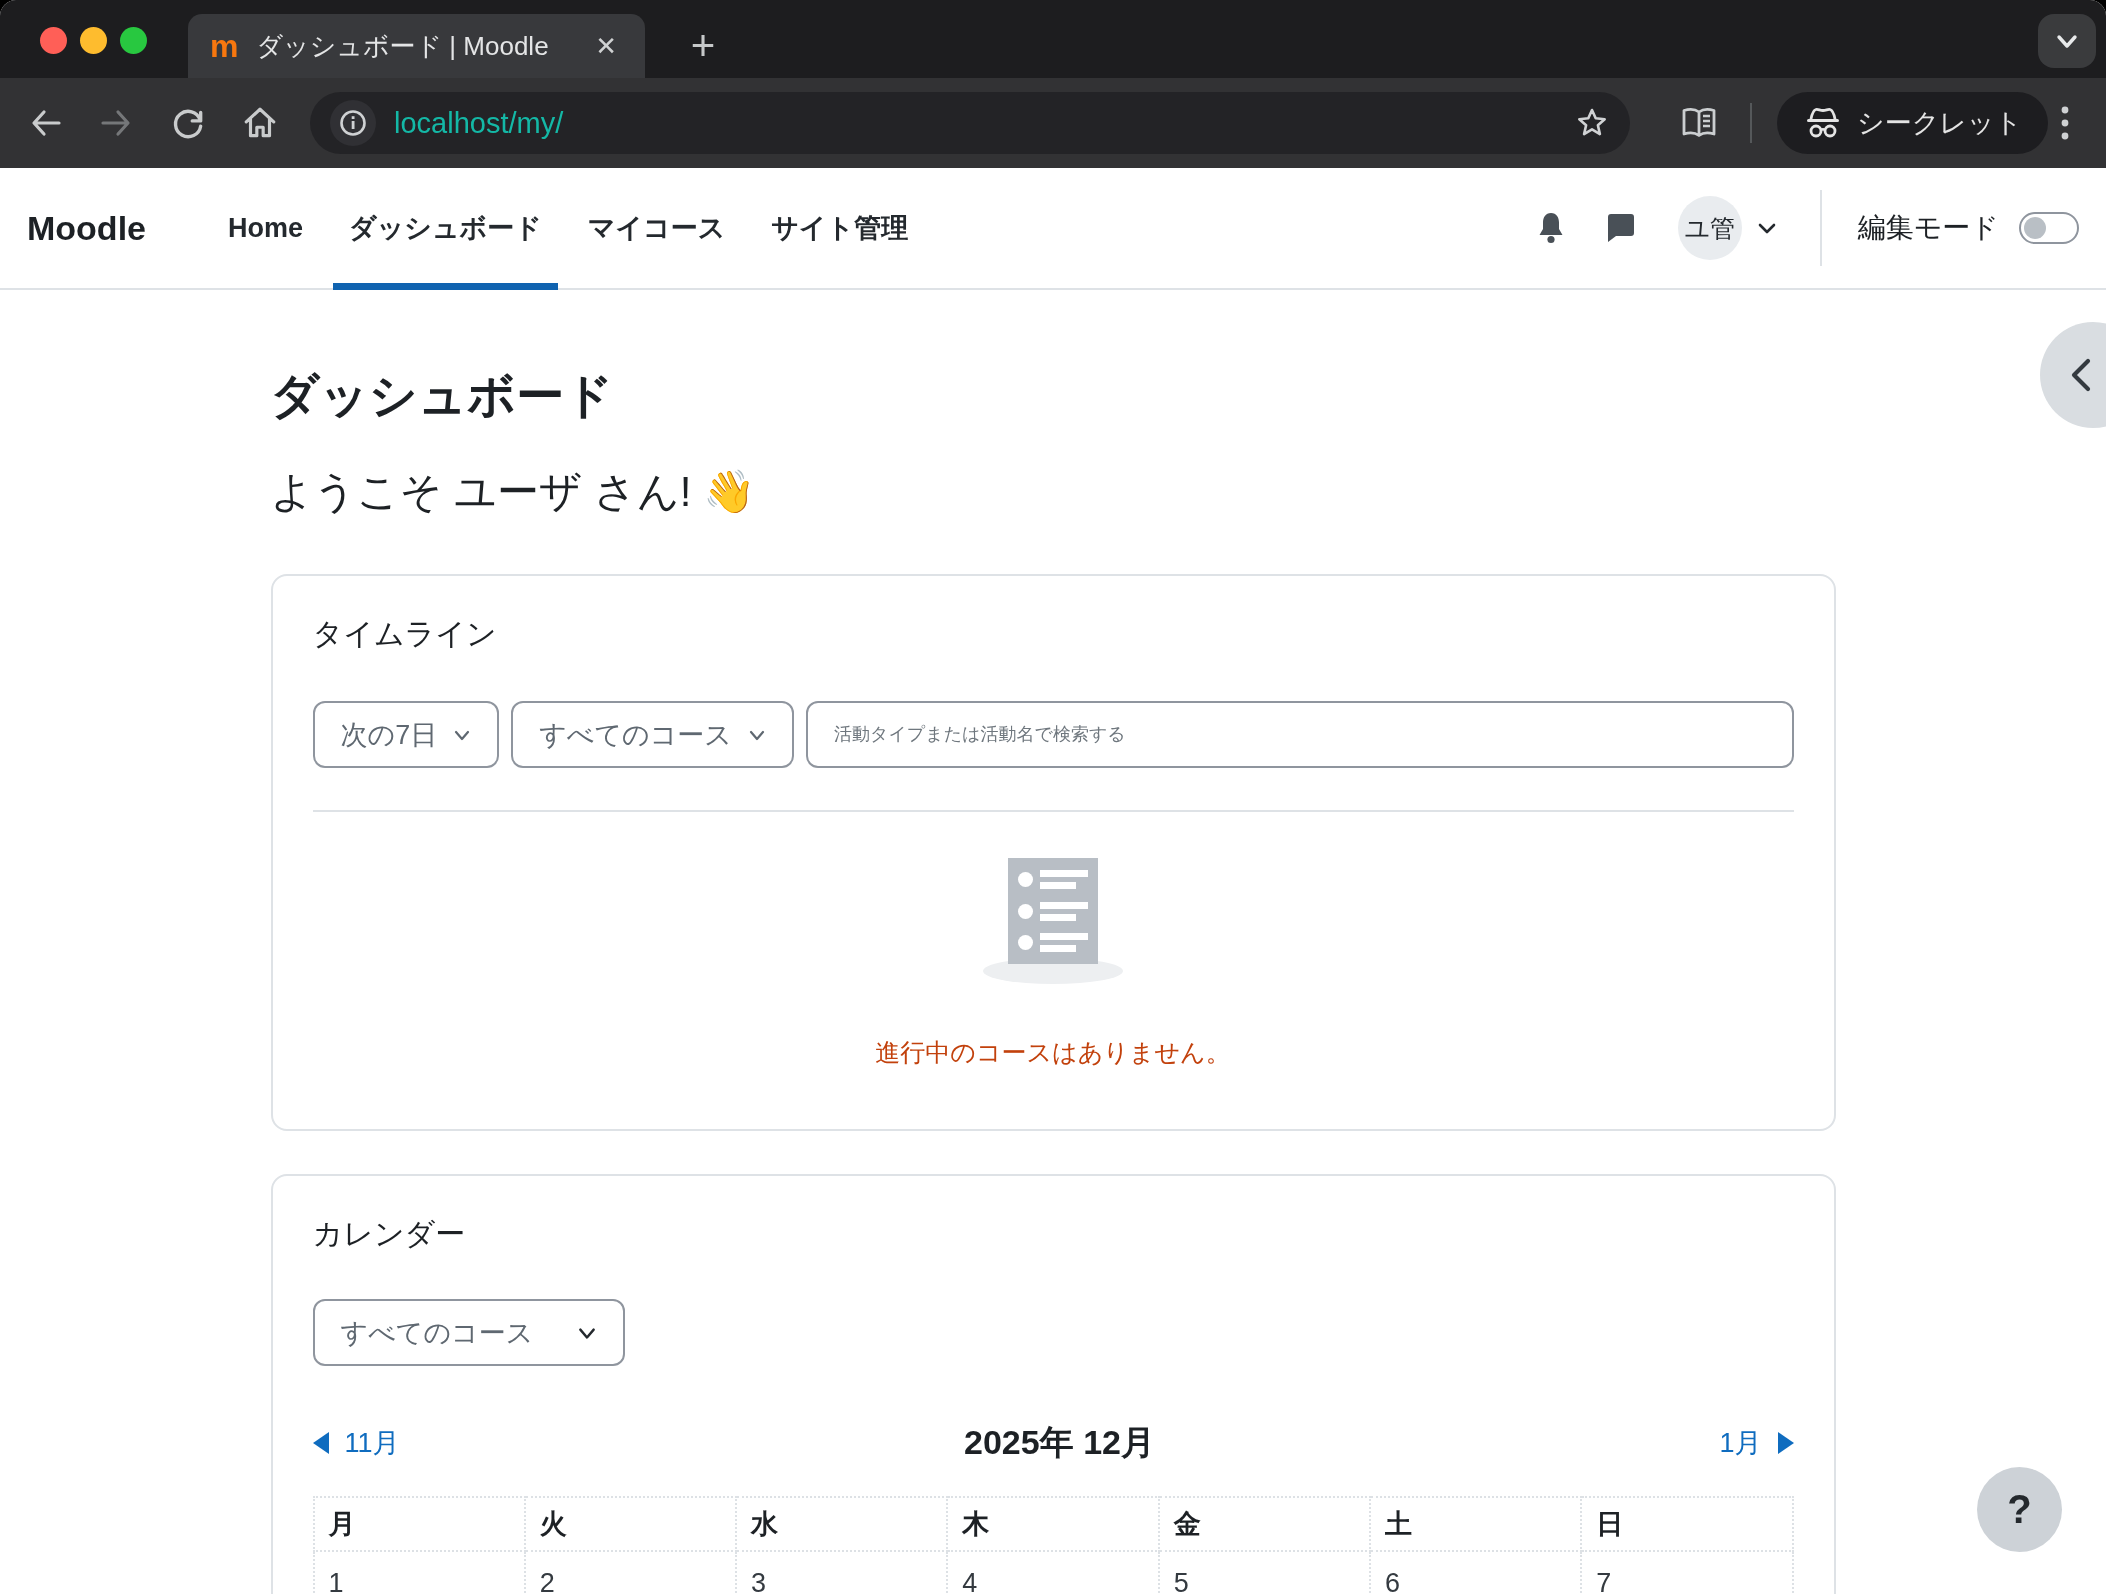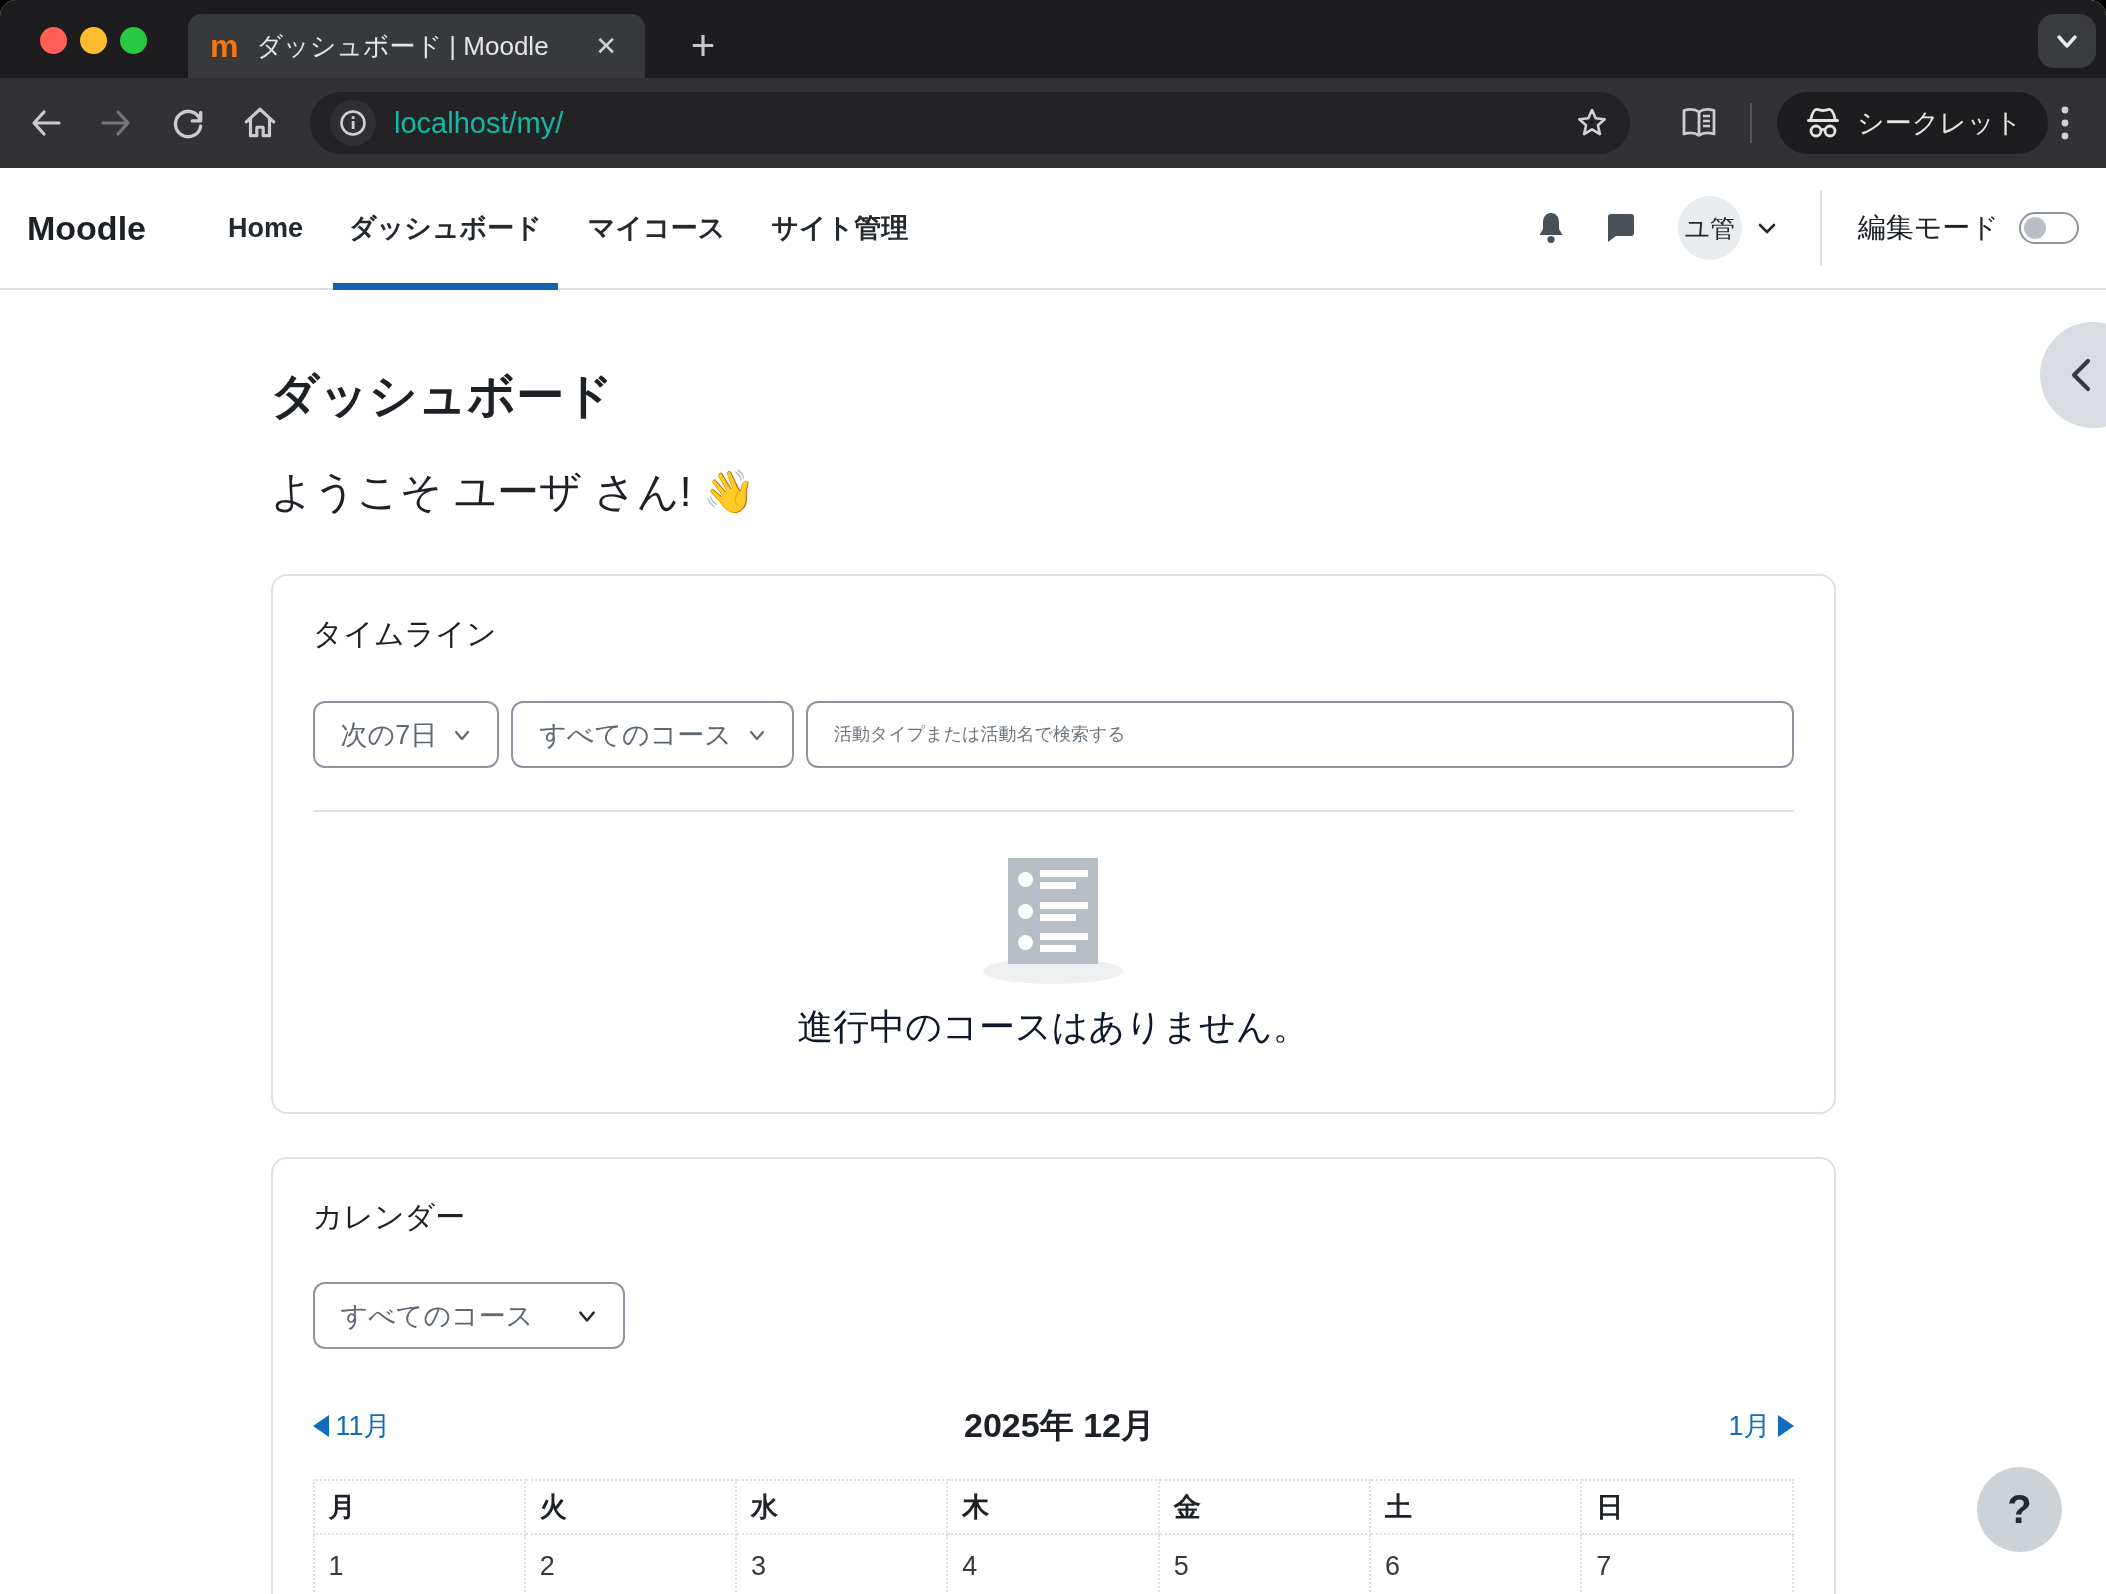--- a/index.html
+++ b/index.html
@@ -90,30 +90,30 @@
   .doc-shadow { position:absolute; left:50%; transform:translateX(-50%); bottom:-6px;
     width:140px; height:26px; border-radius:50%; background:#edeff1; }
   .doc { position:absolute; left:50%; transform:translateX(-50%); top:0; width:90px;
     height:106px; background:#b8bec5; padding:12px 10px; display:flex; flex-direction:column;
     justify-content:space-between; }
   .doc-row { display:flex; align-items:center; gap:7px; }
   .doc-dot { width:15px; height:15px; border-radius:50%; background:#fff; flex:none; }
   .doc-lines { flex:1; display:flex; flex-direction:column; gap:5px; }
   .doc-line { height:7px; background:#fff; }
   .doc-line.short { width:75%; }
-  .empty-text { margin-top:25px; font-size:36px; color:#0f172a; }
+  .empty-text { margin-top:58px; font-size:25px; color:#c2410c; }
 
   .card-calendar { margin-top:43px; height:700px; }
   .cal-toolbar { display:flex; justify-content:space-between; align-items:center; margin-top:44px; }
   .cal-course { color:#5f6871;gap:44px; }
   .cal-course .chev { color:#24292e; }
   .btn-primary { height:66px; background:#0f6cbf; color:#fff; border:none; border-radius:11px;
     padding:0 34px; font-size:28px; font-family:inherit; }
   .month-nav { display:flex; align-items:center; margin-top:54px; font-size:27px; }
-  .m-link { color:#0f6cbf; display:flex; align-items:center; gap:7px; cursor:pointer; }
+  .m-link { color:#0f6cbf; display:flex; align-items:center; gap:16px; cursor:pointer; }
   .m-title { flex:1; text-align:center; font-size:34px; font-weight:700; color:#1d2125; }
   .tri { width:0; height:0; border-style:solid; }
   .tri-left { border-width:11px 16px 11px 0; border-color:transparent #0f6cbf transparent transparent; }
   .tri-right { border-width:11px 0 11px 16px; border-color:transparent transparent transparent #0f6cbf; }
 
   .cal-table { width:100%; margin-top:30px; border-collapse:collapse; table-layout:fixed; }
   .cal-table th, .cal-table td { border:2px dotted #dde1e5; }
   .cal-table th { height:54px; font-size:27px; font-weight:700; color:#1d2125;
     text-align:left; padding-left:14px; }
   .cal-table td { height:240px; vertical-align:top; padding:16px 0 0 14px;

